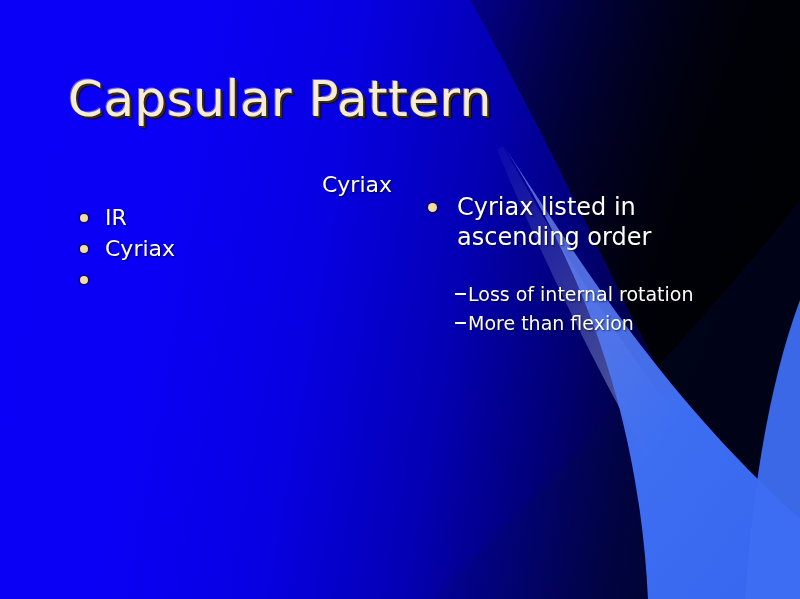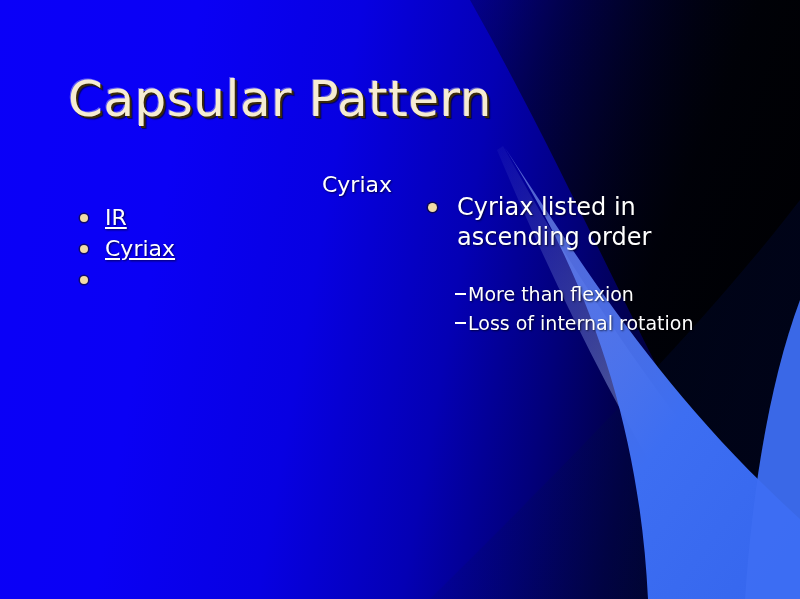--- a/index.html
+++ b/index.html
@@ -67,21 +67,20 @@
     margin: 0 0 4px 0;
     white-space: nowrap;
     text-align: right;
   }
 
   
   ul.lvl1 {
     list-style: none;
     margin: 0;
     padding: 0;
-    text-decoration: underline;
   }
   ul.lvl1 > li {
     position: relative;
     padding-left: 33px;
     font-size: 22px;
     line-height: 31px;
     margin: 0;
   }
   .dot {
     position: absolute;
@@ -214,22 +213,22 @@
   <div id="right-column" class="column">
 
     <p id="right-main">
       <span class="dot"></span>
       <span>Cyriax listed in ascending order</span>
     </p>
 
     <ul class="lvl2">
       <li>
         <span class="dash"></span>
+        <span>Loss of internal rotation</span>
+      </li>
+      <li>
+        <span class="dash"></span>
         <span>More than flexion</span>
-      </li>
-      <li>
-        <span class="dash"></span>
-        <span>Loss of internal rotation</span>
       </li>
     </ul>
   </div>
 
 </div>
 
 </body></html>

